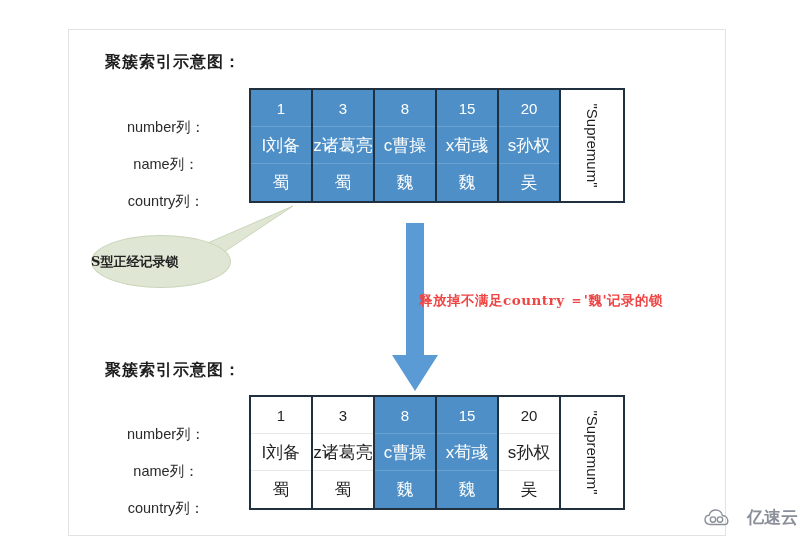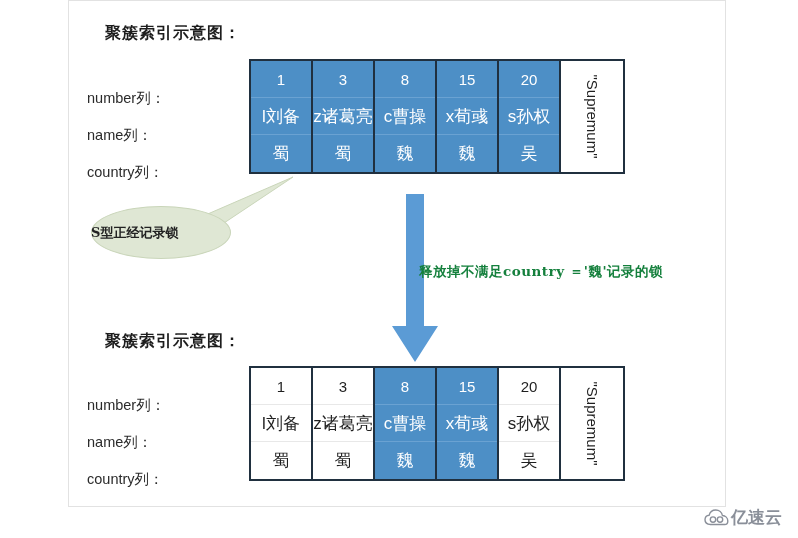--- a/index.html
+++ b/index.html
@@ -13,21 +13,21 @@
     position: relative;
     overflow: hidden;
     font-family: "Liberation Sans", "DejaVu Sans", sans-serif;
     -webkit-font-smoothing: antialiased;
   }
 
   
   #card {
     position: absolute;
     left: 68px;
-    top: 0;
+    top: 29px;
     width: 658px;
     height: 507px;
     background: #ffffff;
     border: 1px solid #e2e2e2;
     box-sizing: border-box;
   }
 
   
   .section-heading {
     position: absolute;
@@ -38,21 +38,21 @@
     letter-spacing: 1px;
     white-space: nowrap;
   }
   #heading-top    { left: 36px;  top: 22px; }
   #heading-bottom { left: 36px;  top: 330px; }
 
   
   .row-labels {
     position: absolute;
     width: 158px;
-    text-align: left;
+    text-align: center;
     font-size: 14.5px;
     color: #2b2b2b;
     font-family: "Liberation Sans", "DejaVu Sans", sans-serif;
   }
   .row-labels .rl {
     height: 37px;
     line-height: 37px;
     white-space: nowrap;
     overflow: hidden;
   }
@@ -178,33 +178,33 @@
   }
 
   
   #release-note {
     position: absolute;
     left: 350px;
     top: 262px;
     font-family: "DejaVu Serif", "Liberation Serif", serif;
     font-weight: 700;
     font-size: 13.5px;
-    color: #15803d;
+    color: #ef4444;
     white-space: nowrap;
     letter-spacing: 0.5px;
   }
 
   
   #watermark {
     position: absolute;
     left: 704px;
     top: 506px;
     display: flex;
     align-items: center;
-    gap: 1px;
+    gap: 17px;
   }
   #watermark .wm-text {
     font-family: "Liberation Sans", "DejaVu Sans", sans-serif;
     font-size: 17px;
     font-weight: 700;
     color: #8a8f99;
     white-space: nowrap;
   }
 </style>
 </head>

